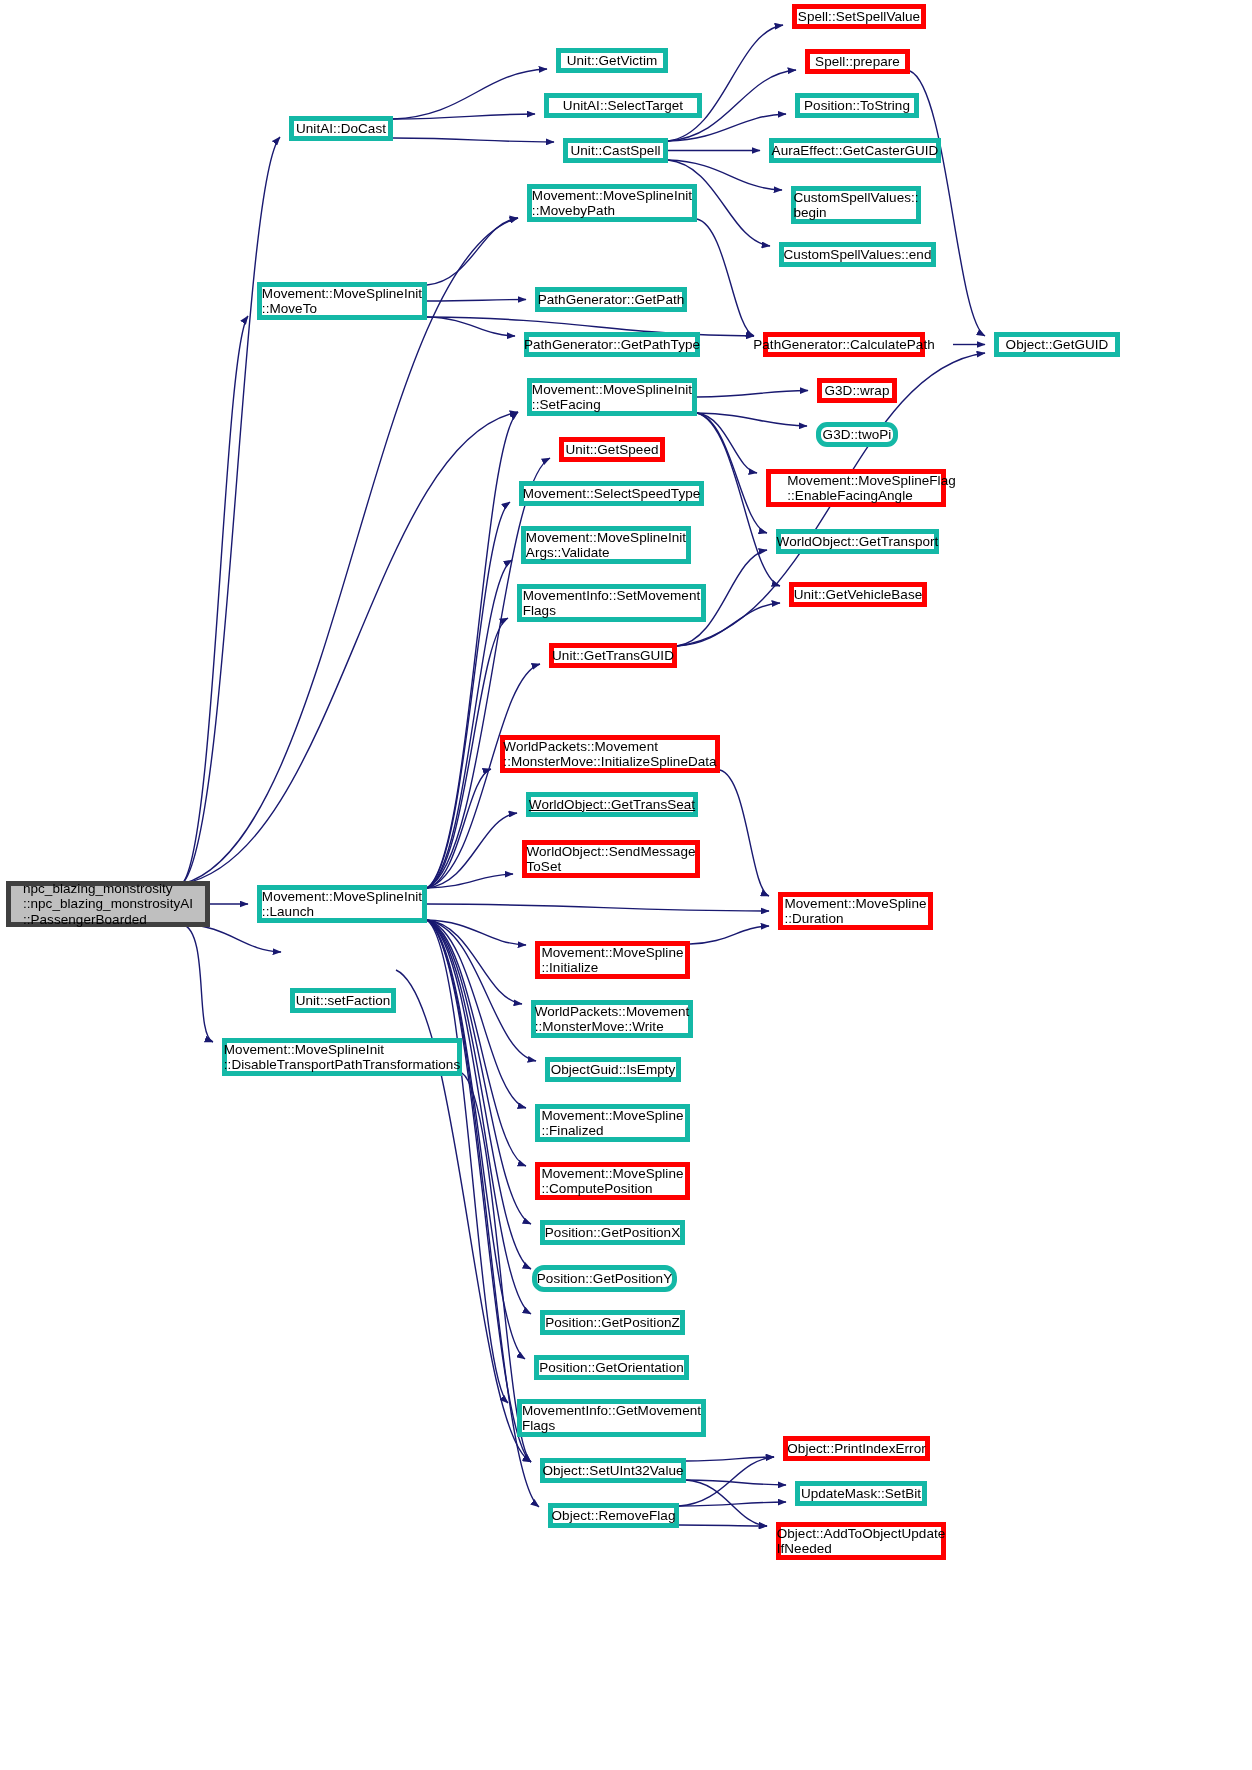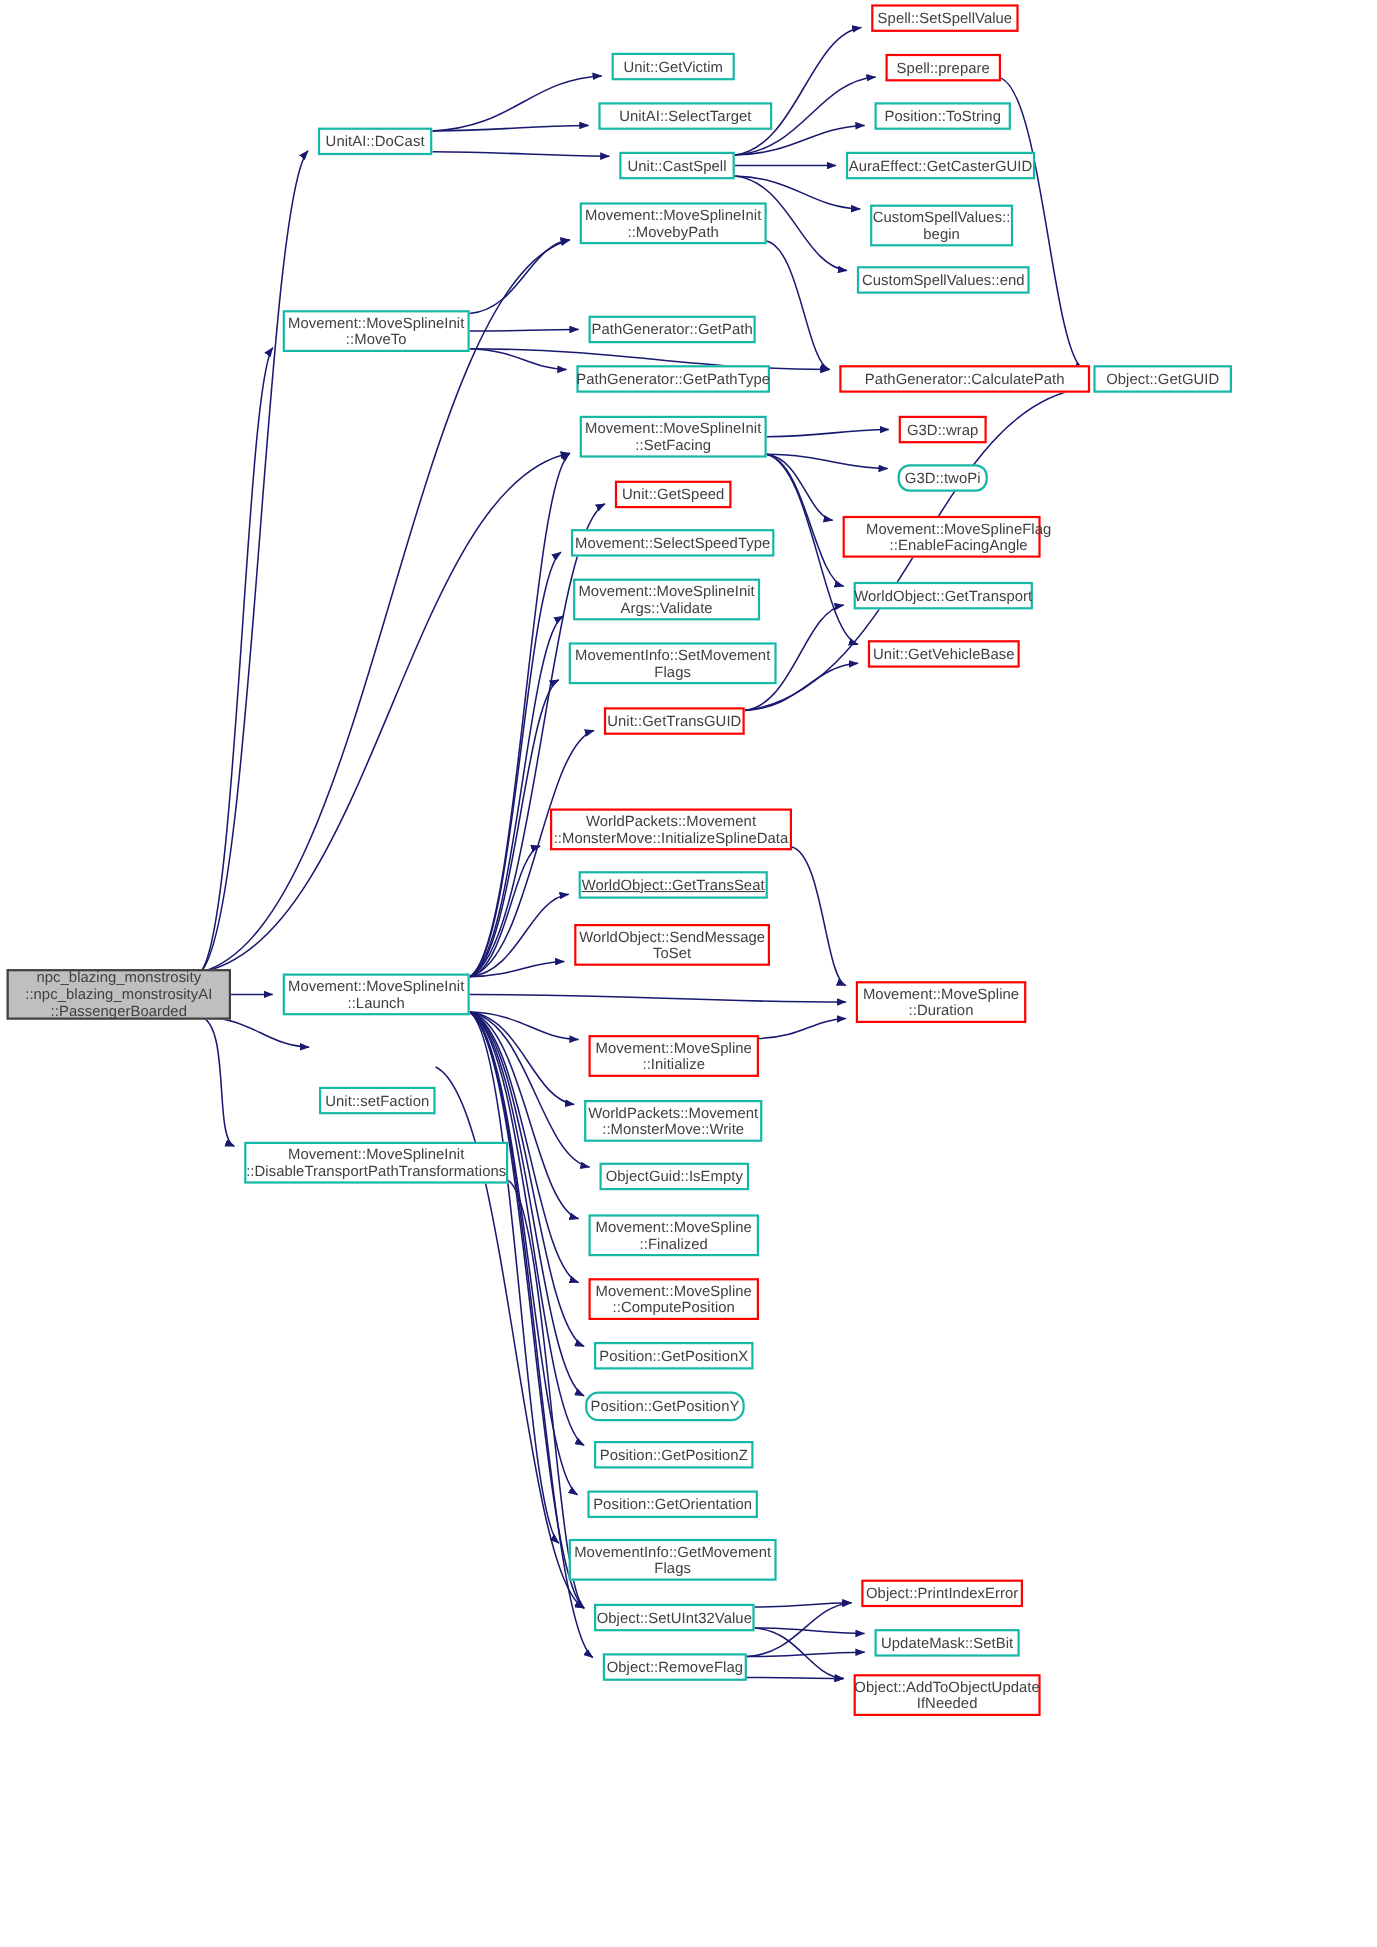--- a/index.html
+++ b/index.html
@@ -25,24 +25,23 @@
     width: 1252px;
     height: 1770px;
     pointer-events: none;
   }
   .node {
     position: absolute;
     box-sizing: border-box;
     display: flex;
     align-items: center;
     justify-content: center;
-    text-align: center;
     background: #ffffff;
-    border: 2px solid #14b8a6;
-    color: #404040;
+    border: 5px solid #14b8a6;
+    color: #000000;
     font-size: 13.5px;
     line-height: 15.5px;
     letter-spacing: 0.05px;
     white-space: pre-line;
     padding: 0 3px;
     cursor: pointer;
   }
   .node.red {
     border-color: #ff0000;
   }
@@ -141,21 +140,21 @@
       <div class="node" style="left: 769px; top: 138px; width: 172px; height: 25px;">AuraEffect::GetCasterGUID</div>
       <div class="node" style="left: 791px; top: 186px; width: 130px; height: 38px;">CustomSpellValues::
 begin</div>
       <div class="node" style="left: 779px; top: 242px; width: 157px; height: 25px;">CustomSpellValues::end</div>
       <div class="node" style="left: 527px; top: 184px; width: 170px; height: 38px;">Movement::MoveSplineInit
 ::MovebyPath</div>
       <div class="node" style="left: 257px; top: 282px; width: 170px; height: 38px;">Movement::MoveSplineInit
 ::MoveTo</div>
       <div class="node" style="left: 535px; top: 287px; width: 152px; height: 25px;">PathGenerator::GetPath</div>
       <div class="node" style="left: 524px; top: 332px; width: 176px; height: 25px;">PathGenerator::GetPathType</div>
-      <div class="node red" style="left: 763px; top: 332px; width: 228px; height: 25px;">PathGenerator::CalculatePath</div>
+      <div class="node red" style="left: 763px; top: 332px; width: 162px; height: 25px;">PathGenerator::CalculatePath</div>
       <div class="node" style="left: 994px; top: 332px; width: 126px; height: 25px;">Object::GetGUID</div>
       <div class="node" style="left: 527px; top: 378px; width: 170px; height: 38px;">Movement::MoveSplineInit
 ::SetFacing</div>
       <div class="node red" style="left: 817px; top: 378px; width: 80px; height: 25px;">G3D::wrap</div>
       <div class="node" style="left: 816px; top: 422px; width: 82px; height: 25px; border-radius: 11px;">G3D::twoPi</div>
       <div class="node red" style="left: 559px; top: 437px; width: 106px; height: 25px;">Unit::GetSpeed</div>
       <div class="node red" style="left: 766px; top: 469px; width: 180px; height: 38px; padding-left: 34px;">Movement::MoveSplineFlag
 ::EnableFacingAngle</div>
       <div class="node" style="left: 519px; top: 481px; width: 185px; height: 25px;">Movement::SelectSpeedType</div>
       <div class="node" style="left: 521px; top: 526px; width: 170px; height: 38px;">Movement::MoveSplineInit

